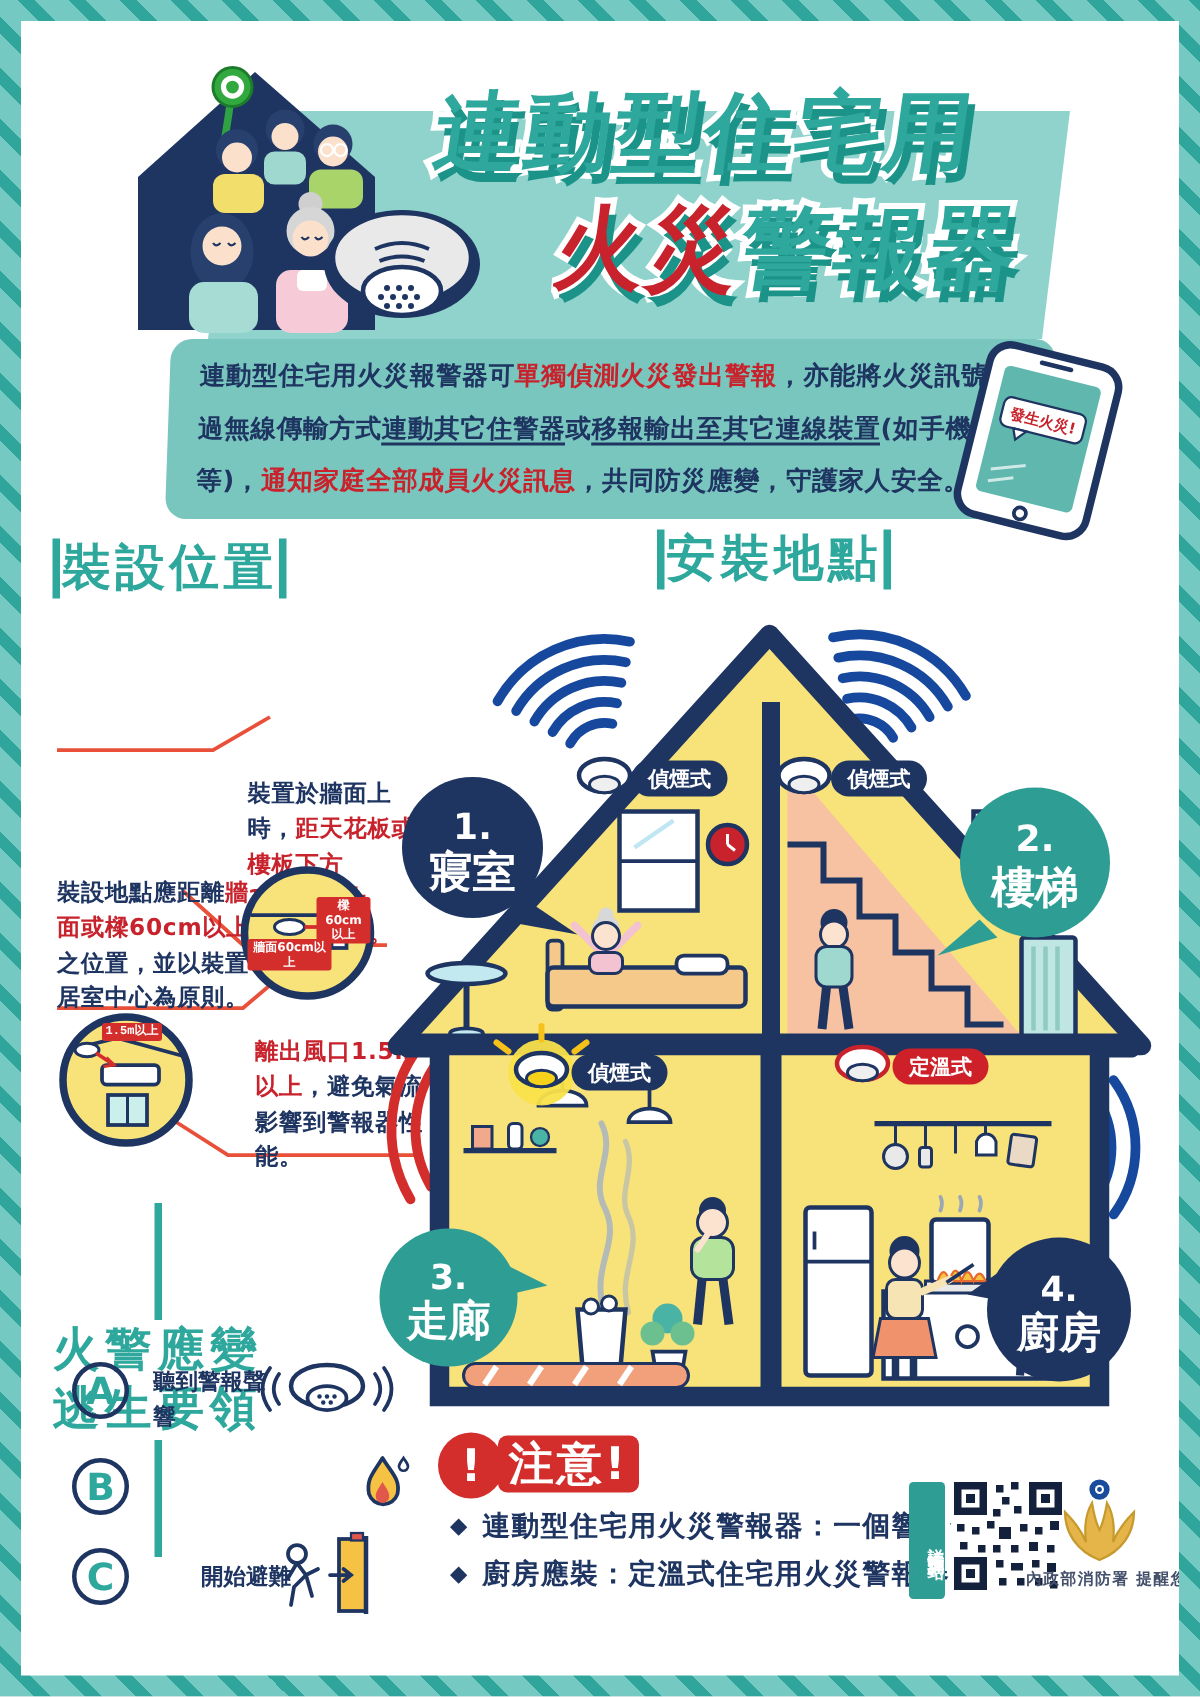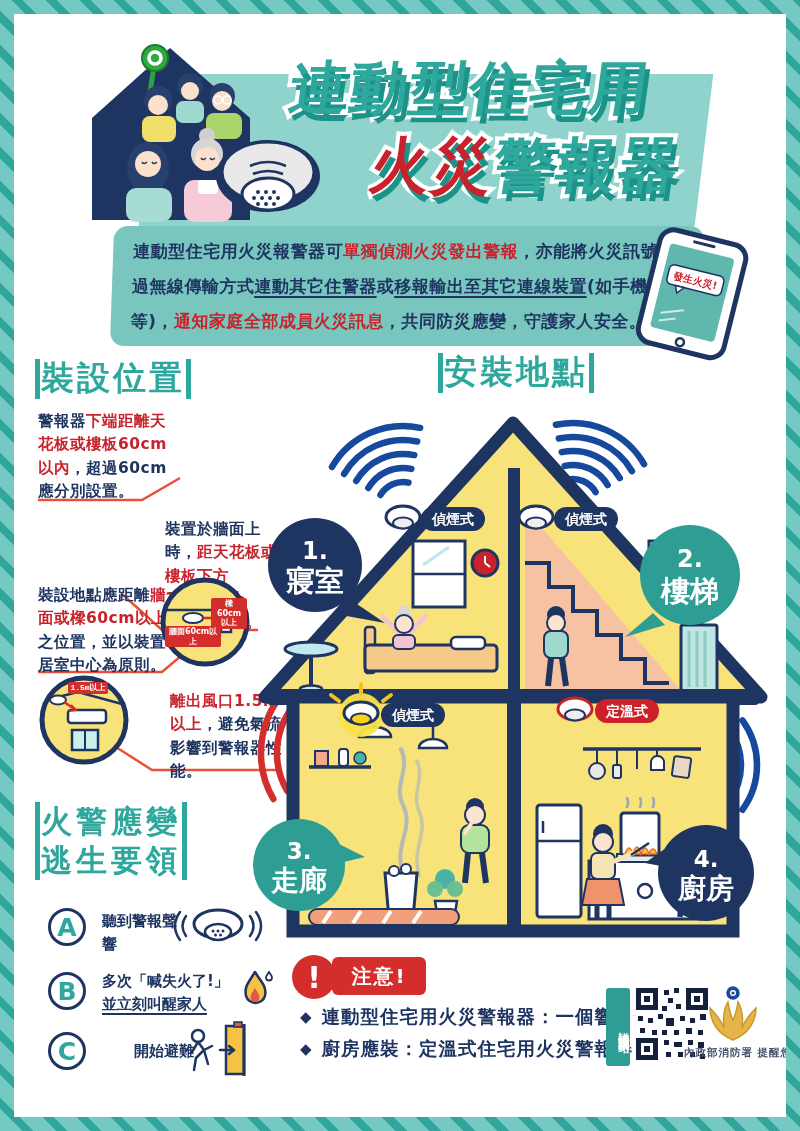--- a/index.html
+++ b/index.html
@@ -38,21 +38,21 @@
 
   
   .esc-title{font-size:31px;font-weight:bold;color:#2ea79d;letter-spacing:4px;line-height:1.25;}
   .letter-circle{width:38px;height:38px;border:3px solid #1e3461;border-radius:50%;color:#2ea79d;
     font-size:25px;font-weight:bold;display:flex;align-items:center;justify-content:center;}
   .esc-text{font-size:15px;font-weight:bold;color:#1e3461;line-height:1.55;}
 
   
   .exclaim{width:44px;height:44px;border-radius:50%;background:#d42e2c;color:#fff;font-size:30px;
     font-weight:bold;display:flex;align-items:center;justify-content:center;}
-  .notice-label{width:94px;height:38px;background:#d42e2c;color:#fff;font-size:20px;font-weight:bold;
+  .notice-label{width:94px;height:38px;background:#d42e2c;color:#fff;font-size:30px;font-weight:bold;
     border-radius:6px;display:flex;align-items:center;justify-content:center;letter-spacing:2px;}
   .bullet-row{display:flex;align-items:center;gap:10px;}
   .bullet-marker{color:#1e3461;font-size:15px;}
   .bullet-text{font-size:18.5px;font-weight:bold;color:#1e3461;letter-spacing:1px;white-space:nowrap;}
   .qr-tab{width:24px;height:78px;background:#2e9e94;border-radius:3px;color:#fff;font-size:11px;
     font-weight:bold;writing-mode:vertical-rl;text-align:center;letter-spacing:2px;padding-top:4px;}
   .agency-text{font-size:10.5px;font-weight:bold;color:#44506b;text-align:center;letter-spacing:1px;}
 
   svg{overflow:visible;}
   svg text{font-family:"DejaVu Sans","Liberation Sans",sans-serif;}
@@ -143,23 +143,20 @@
     <div class="sec-bar" style="height:40px;"></div>
   </div>
 
   <svg class="abs" style="left:16px;top:384px;" width="235" height="390" viewBox="0 0 235 390">
     <polyline points="8,102 112,102 150,80" fill="none" stroke="#e8503a" stroke-width="2.5"></polyline>
     <polyline points="92,196 132,232 228,232" fill="none" stroke="#e8503a" stroke-width="2.5"></polyline>
     <polyline points="8,274 132,274 158,252" fill="none" stroke="#e8503a" stroke-width="2.5"></polyline>
     <polyline points="78,344 122,372 250,372" fill="none" stroke="#e8503a" stroke-width="2.5"></polyline>
   </svg>
 
-  <div class="abs g-text" style="left:24px;top:396px;width:142px;">
-    <span>警報器</span><span class="red">下端距離天花板或樓板60cm以內</span><span>，超過60cm應分別設置。</span>
-  </div>
 
   <div class="abs g-text" style="left:151px;top:504px;width:112px;">
     <span>裝置於牆面上時，</span><span class="red">距天花板或樓板下方15cm以上50cm以下。</span>
   </div>
 
   <div class="abs g-text" style="left:24px;top:570px;width:138px;">
     <span>裝設地點應距離</span><span class="red">牆面或樑60cm以上</span><span>之位置，並以裝置居室中心為原則。</span>
   </div>
   <div class="abs g-icon" style="left:145px;top:562px;">
     <svg width="92" height="92" viewBox="0 0 92 92">
@@ -184,21 +181,21 @@
       <line x1="47" y1="56" x2="47" y2="76" stroke="#1e3461" stroke-width="2"></line>
       <line x1="26" y1="28" x2="38" y2="36" stroke="#d42e2c" stroke-width="2.5"></line>
       <path d="M33,31 l5,5 l-7,1" fill="none" stroke="#d42e2c" stroke-width="2"></path>
     </svg>
     <div class="g-badge" style="left:30px;top:8px;width:40px;">1.5m以上</div>
   </div>
   <div class="abs g-text" style="left:156px;top:676px;width:112px;">
     <span class="red">離出風口1.5m以上</span><span>，避免氣流影響到警報器性能。</span>
   </div>
 
-  <div class="abs sec-head" style="left:21px;top:788px;">
+  <div class="abs sec-head" style="left:21px;top:788px;flex-direction:column;">
     <div class="sec-bar" style="height:78px;"></div>
     <div>
       <div class="esc-title">火警應變</div>
       <div class="esc-title">逃生要領</div>
     </div>
     <div class="sec-bar" style="height:78px;"></div>
   </div>
 
   <div class="abs letter-circle" style="left:34px;top:894px;">A</div>
   <div class="abs esc-text" style="left:88px;top:896px;width:84px;">聽到警報聲響</div>
@@ -210,24 +207,20 @@
           <circle cx="46" cy="25" r="1.5"></circle>
           <circle cx="51" cy="25" r="1.5"></circle>
       <circle cx="43.5" cy="29" r="1.5"></circle>
           <circle cx="48.5" cy="29" r="1.5"></circle>
         </g>
     <path d="M14,10 q-7,10 0,20 M8,6 q-10,14 0,28" fill="none" stroke="#1e3461" stroke-width="2.5" stroke-linecap="round"></path>
     <path d="M78,10 q7,10 0,20 M84,6 q10,14 0,28" fill="none" stroke="#1e3461" stroke-width="2.5" stroke-linecap="round"></path>
   </svg>
 
   <div class="abs letter-circle" style="left:34px;top:958px;">B</div>
-  <div class="abs esc-text" style="left:88px;top:956px;width:146px;">
-    <span>多次「喊失火了!」</span><br>
-    <span class="ul">並立刻叫醒家人</span>
-  </div>
   <svg class="abs" style="left:224px;top:954px;" width="36" height="44" viewBox="0 0 36 44">
     <path d="M17,4 C11,14 6,18 8,28 a10,10 0 0 0 19,0 C29,18 23,14 17,4 Z" fill="#f6c244" stroke="#1e3461" stroke-width="2.5" stroke-linejoin="round"></path>
     <path d="M17,20 c-3,5 -4.5,6.5 -4.5,9.5 a4.5,4.5 0 0 0 9,0 c0,-3 -1.5,-4.5 -4.5,-9.5 Z" fill="#e2574c"></path>
     <path d="M31,4 c-2,3 -3,4 -3,5.5 a3,3 0 0 0 6,0 c0,-1.5 -1,-2.5 -3,-5.5 Z" fill="#ffffff" stroke="#1e3461" stroke-width="1.8"></path>
   </svg>
 
   <div class="abs letter-circle" style="left:34px;top:1018px;">C</div>
   <div class="abs esc-text" style="left:88px;top:1026px;width:90px;margin-left:32px;">開始避難</div>
   <svg class="abs" style="left:168px;top:1006px;" width="70" height="62" viewBox="0 0 70 62">
     <rect x="44" y="6" width="18" height="48" fill="#f6c244" stroke="#1e3461" stroke-width="2.5"></rect>

